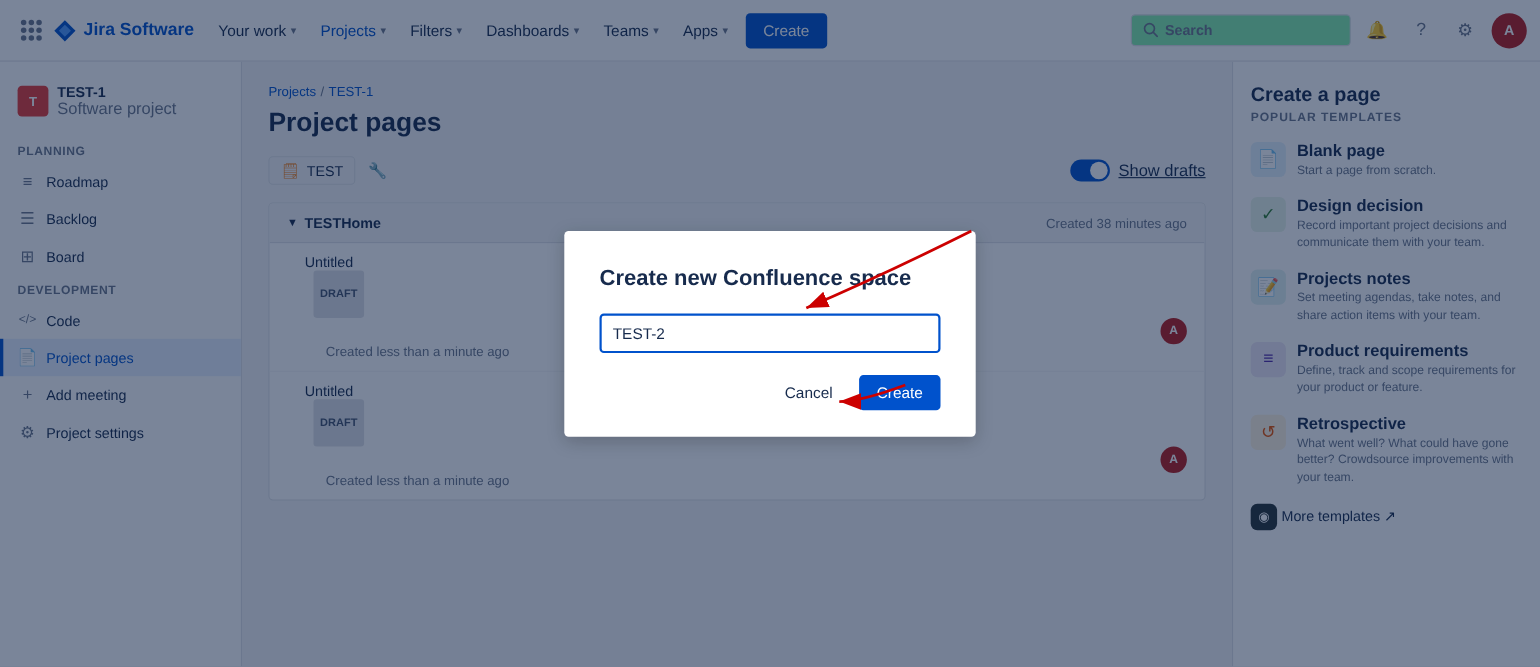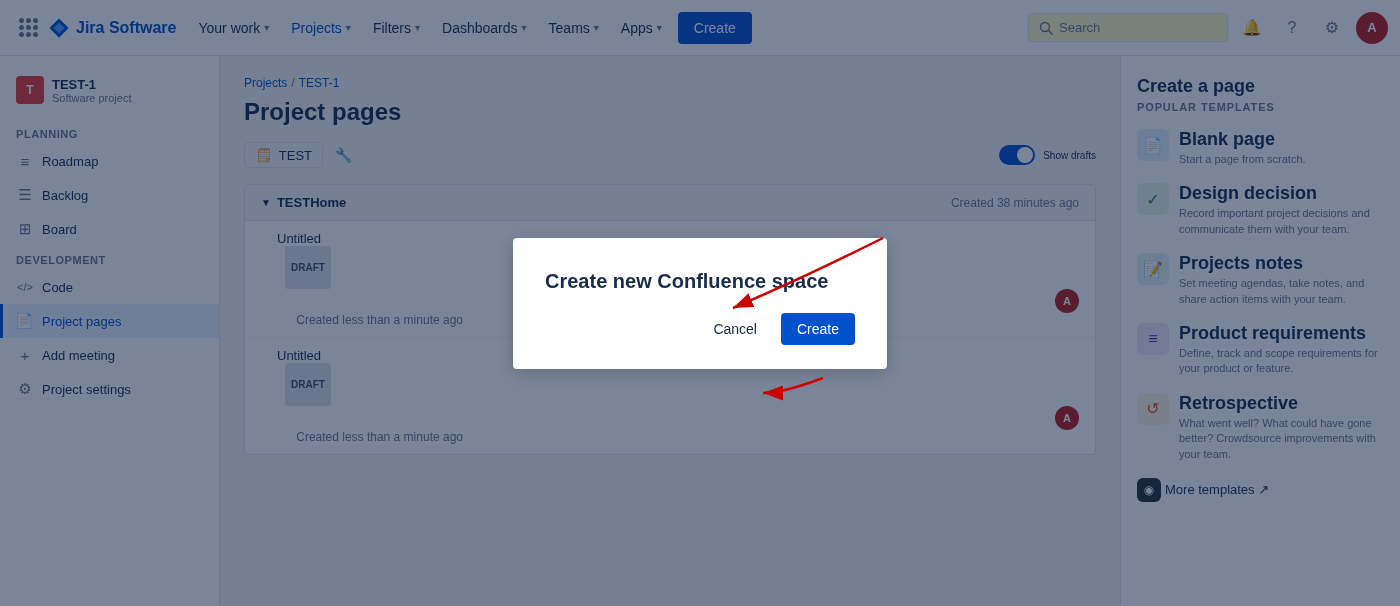--- a/index.html
+++ b/index.html
@@ -39,27 +39,28 @@
       border: none;
       border-radius: 4px;
       padding: 8px 16px;
       font-size: 14px;
       font-weight: 500;
       cursor: pointer;
       margin-left: 4px;
     }
     .topnav-right { display: flex; align-items: center; gap: 8px; margin-left: auto; }
     .search-box {
-      display: flex; align-items: center; gap: 6px;
+      display: flex; gap: 6px;
       border: 1px solid #dfe1e6;
       border-radius: 4px;
       padding: 6px 10px;
-      background: #fef9c3;
+      background: #86efac;
       cursor: text;
       width: 200px;
+      font-weight: bold;
     }
     .search-box span { color: #6b778c; font-size: 13px; }
     .icon-btn { width: 32px; height: 32px; border-radius: 50%; border: none; background: none; cursor: pointer; display: flex; align-items: center; justify-content: center; color: #6b778c; font-size: 16px; }
     .avatar { width: 32px; height: 32px; border-radius: 50%; background: #b71c1c; color: #fff; display: flex; align-items: center; justify-content: center; font-size: 13px; font-weight: 600; cursor: pointer; }
 
     
     .layout { display: flex; height: calc(606px - 56px); }
 
     
     .sidebar {
@@ -68,21 +69,21 @@
       border-right: 1px solid #dfe1e6;
       display: flex;
       flex-direction: column;
       padding: 12px 0;
       flex-shrink: 0;
     }
     .sidebar-project { display: flex; align-items: center; gap: 8px; padding: 8px 16px 16px; }
     .sidebar-project-icon { width: 28px; height: 28px; border-radius: 4px; background: #e53935; display: flex; align-items: center; justify-content: center; color: #fff; font-size: 12px; font-weight: 700; }
     .sidebar-project-info { display: flex; flex-direction: column; }
     .sidebar-project-name { font-size: 13px; font-weight: 600; color: #172b4d; }
-    .sidebar-project-type { font-size: 11px; color: #6b778c; }
+    .sidebar-project-type { font-size: 15px; color: #6b778c; }
     .sidebar-section-label { font-size: 11px; font-weight: 700; color: #6b778c; text-transform: uppercase; letter-spacing: 0.05em; padding: 8px 16px 4px; }
     .sidebar-item {
       display: flex; align-items: center; gap: 8px;
       padding: 8px 16px;
       cursor: pointer;
       color: #172b4d;
       font-size: 13px;
       border-radius: 0;
     }
     .sidebar-item.active { background: #e8f0fe; color: #0052cc; border-left: 3px solid #0052cc; padding-left: 13px; }
@@ -99,21 +100,21 @@
       display: flex; align-items: center; gap: 6px;
       background: #f4f5f7;
       border: 1px solid #dfe1e6;
       border-radius: 4px;
       padding: 4px 10px;
       font-size: 13px;
       cursor: pointer;
     }
     .space-badge .space-icon { color: #f57f17; font-size: 14px; }
     .wrench-icon { color: #6b778c; font-size: 14px; cursor: pointer; margin-left: 4px; }
-    .show-drafts-toggle { display: flex; align-items: center; gap: 8px; font-size: 10px; margin-left: auto; }
+    .show-drafts-toggle { display: flex; align-items: center; gap: 8px; font-size: 15px; margin-left: auto; text-decoration: underline; }
     .toggle-switch { width: 36px; height: 20px; border-radius: 10px; background: #0052cc; position: relative; cursor: pointer; }
     .toggle-knob { width: 16px; height: 16px; border-radius: 50%; background: #fff; position: absolute; top: 2px; right: 2px; }
     .pages-list { background: #fff; border-radius: 4px; border: 1px solid #dfe1e6; overflow: hidden; }
     .pages-list-header { display: flex; align-items: center; gap: 6px; padding: 10px 16px; font-size: 13px; font-weight: 600; background: #f4f5f7; border-bottom: 1px solid #dfe1e6; }
     .chevron-down { font-size: 10px; }
     .pages-list-row { display: flex; align-items: flex-start; padding: 10px 16px 10px 32px; border-bottom: 1px solid #f4f5f7; font-size: 13px; color: #172b4d; flex-direction: column; }
     .pages-list-row:last-child { border-bottom: none; }
     .draft-badge { background: #dfe1e6; color: #42526e; font-size: 10px; font-weight: 700; padding: 16px 6px; border-radius: 3px; margin-left: 8px; text-transform: uppercase; }
     .page-avatar { width: 24px; height: 24px; border-radius: 50%; background: #b71c1c; color: #fff; display: flex; align-items: center; justify-content: center; font-size: 11px; font-weight: 600; margin-left: auto; }
     .page-time { font-size: 12px; color: #6b778c; margin-left: 16px; min-width: 170px; text-align: right; }
@@ -124,21 +125,21 @@
     .rp-subtitle { font-size: 11px; font-weight: 700; color: #6b778c; text-transform: uppercase; letter-spacing: 0.08em; margin-bottom: 16px; }
     .template-item { display: flex; align-items: flex-start; gap: 10px; margin-bottom: 16px; cursor: pointer; }
     .template-icon { width: 32px; height: 32px; border-radius: 6px; display: flex; align-items: center; justify-content: center; font-size: 16px; flex-shrink: 0; }
     .template-icon.blue { background: #e3f2fd; color: #1565c0; }
     .template-icon.green { background: #e8f5e9; color: #2e7d32; }
     .template-icon.teal { background: #e0f2f1; color: #00796b; }
     .template-icon.purple { background: #ede7f6; color: #512da8; }
     .template-icon.orange { background: #fff3e0; color: #e65100; }
     .template-icon.dark { background: #263238; color: #fff; }
     .template-text {}
-    .template-title { font-size: 18px; font-weight: 600; color: #172b4d; margin-bottom: 2px; }
+    .template-title { font-size: 15px; font-weight: 600; color: #172b4d; margin-bottom: 2px; }
     .template-desc { font-size: 11px; color: #6b778c; line-height: 1.4; }
     .more-templates { display: flex; align-items: center; gap: 4px; font-size: 13px; color: #172b4d; cursor: pointer; margin-top: 8px; }
 
     
     .modal-overlay {
       position: fixed;
       top: 0; left: 0; right: 0; bottom: 0;
       background: rgba(9, 30, 66, 0.54);
       z-index: 100;
       display: flex;
@@ -383,18 +384,19 @@
           <polygon points="0 0, 8 3, 0 6" fill="#cc0000"></polygon>
         </marker>
       </defs>
 
       <path d="M 380 20 Q 300 60 230 90" stroke="#cc0000" stroke-width="2.5" fill="none" marker-end="url(#arrowhead)"></path>
 
       <path d="M 320 160 Q 280 175 260 175" stroke="#cc0000" stroke-width="2.5" fill="none" marker-end="url(#arrowhead)"></path>
     </svg>
 
     <div class="modal-title">Create new Confluence space</div>
+    <input class="modal-input" type="text" value="TEST-2" style="">
     <div class="modal-actions">
       <button class="btn-cancel">Cancel</button>
       <button class="btn-primary">Create</button>
     </div>
   </div>
 </div>
 
 </body></html>

